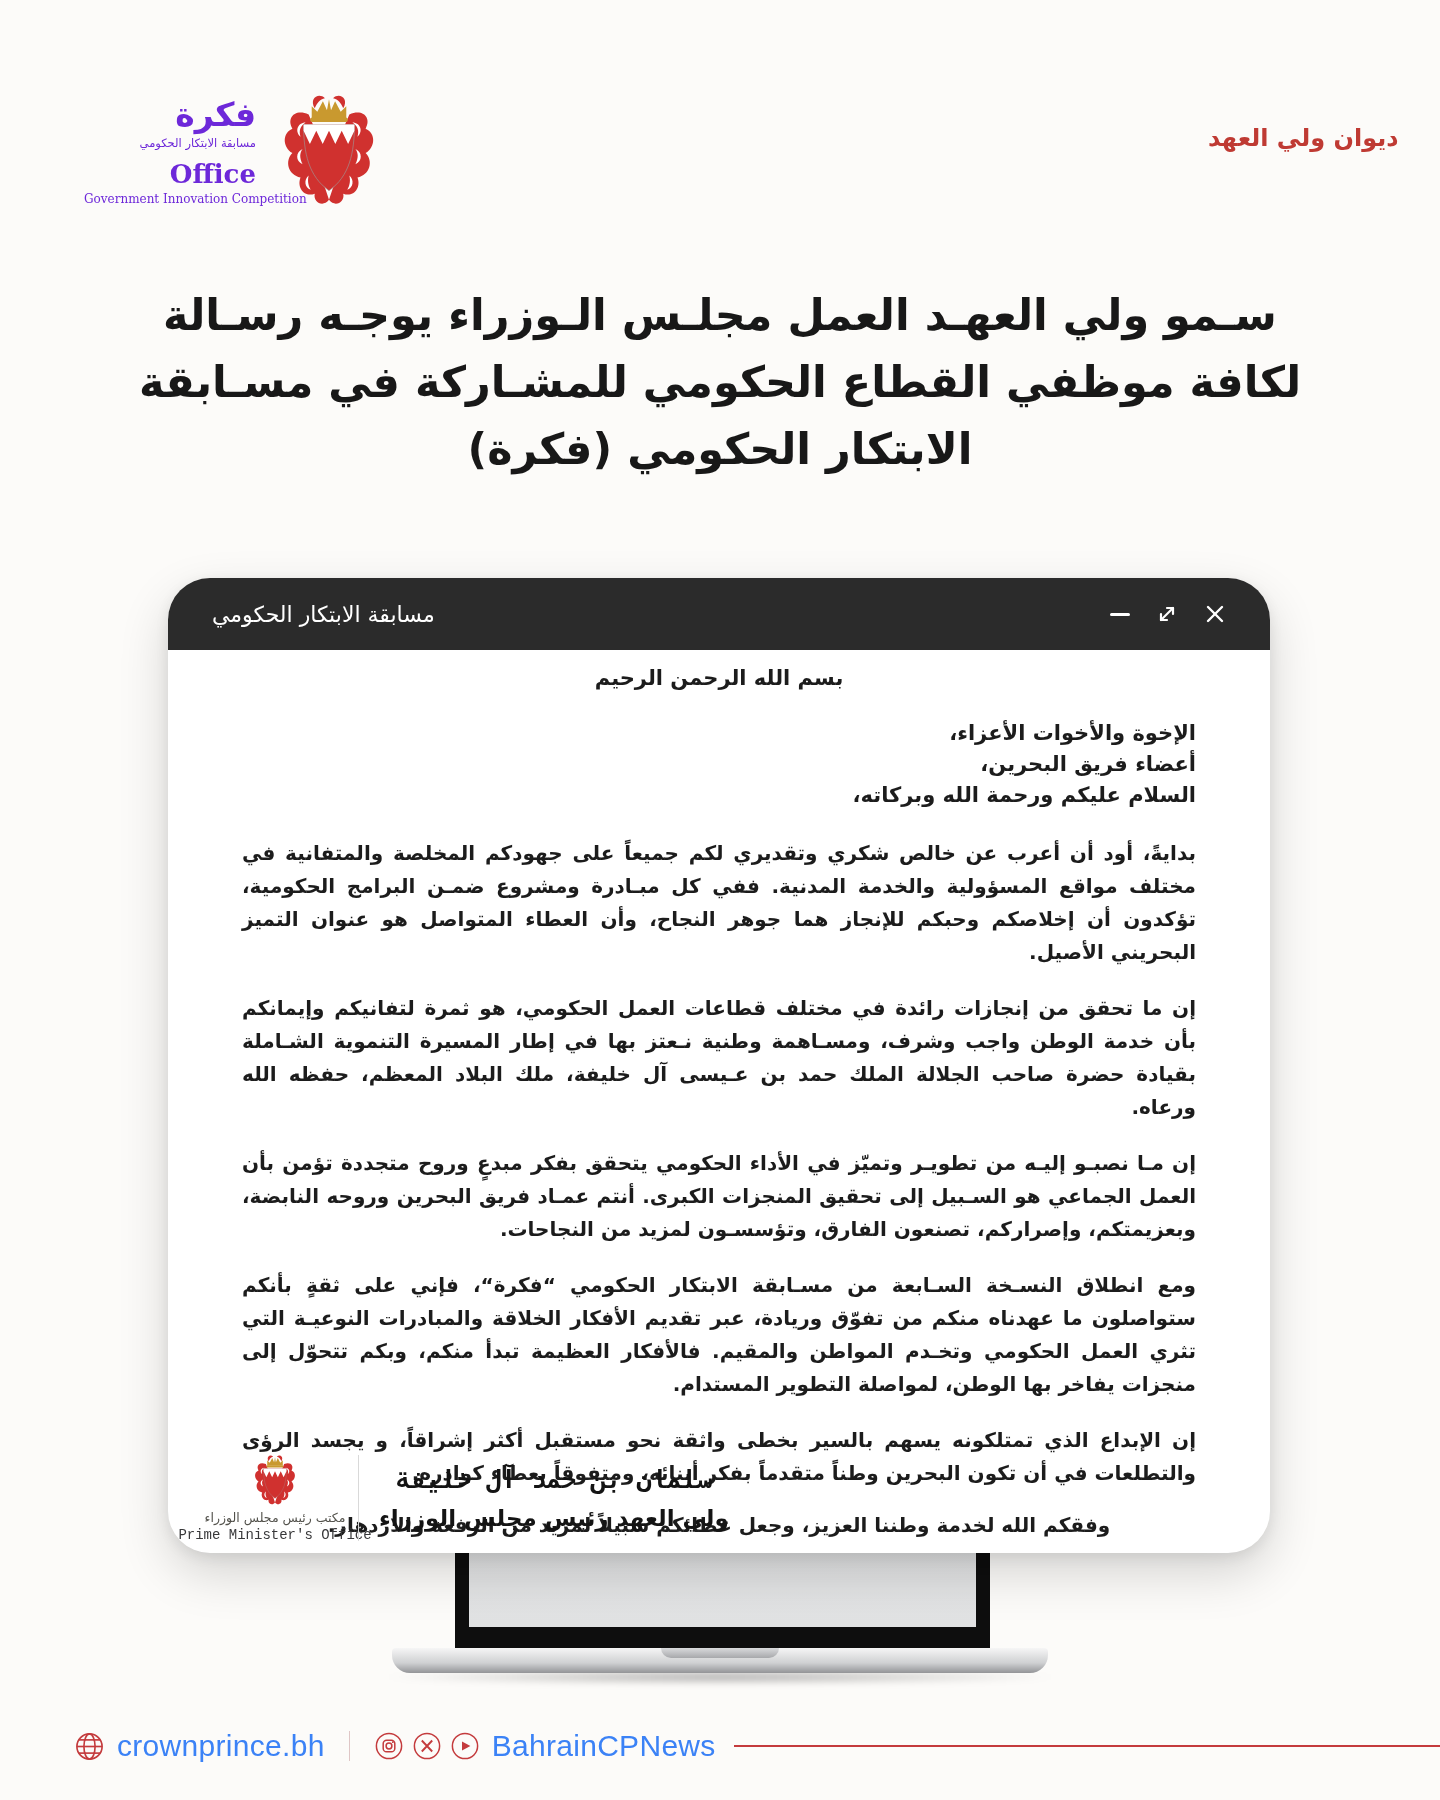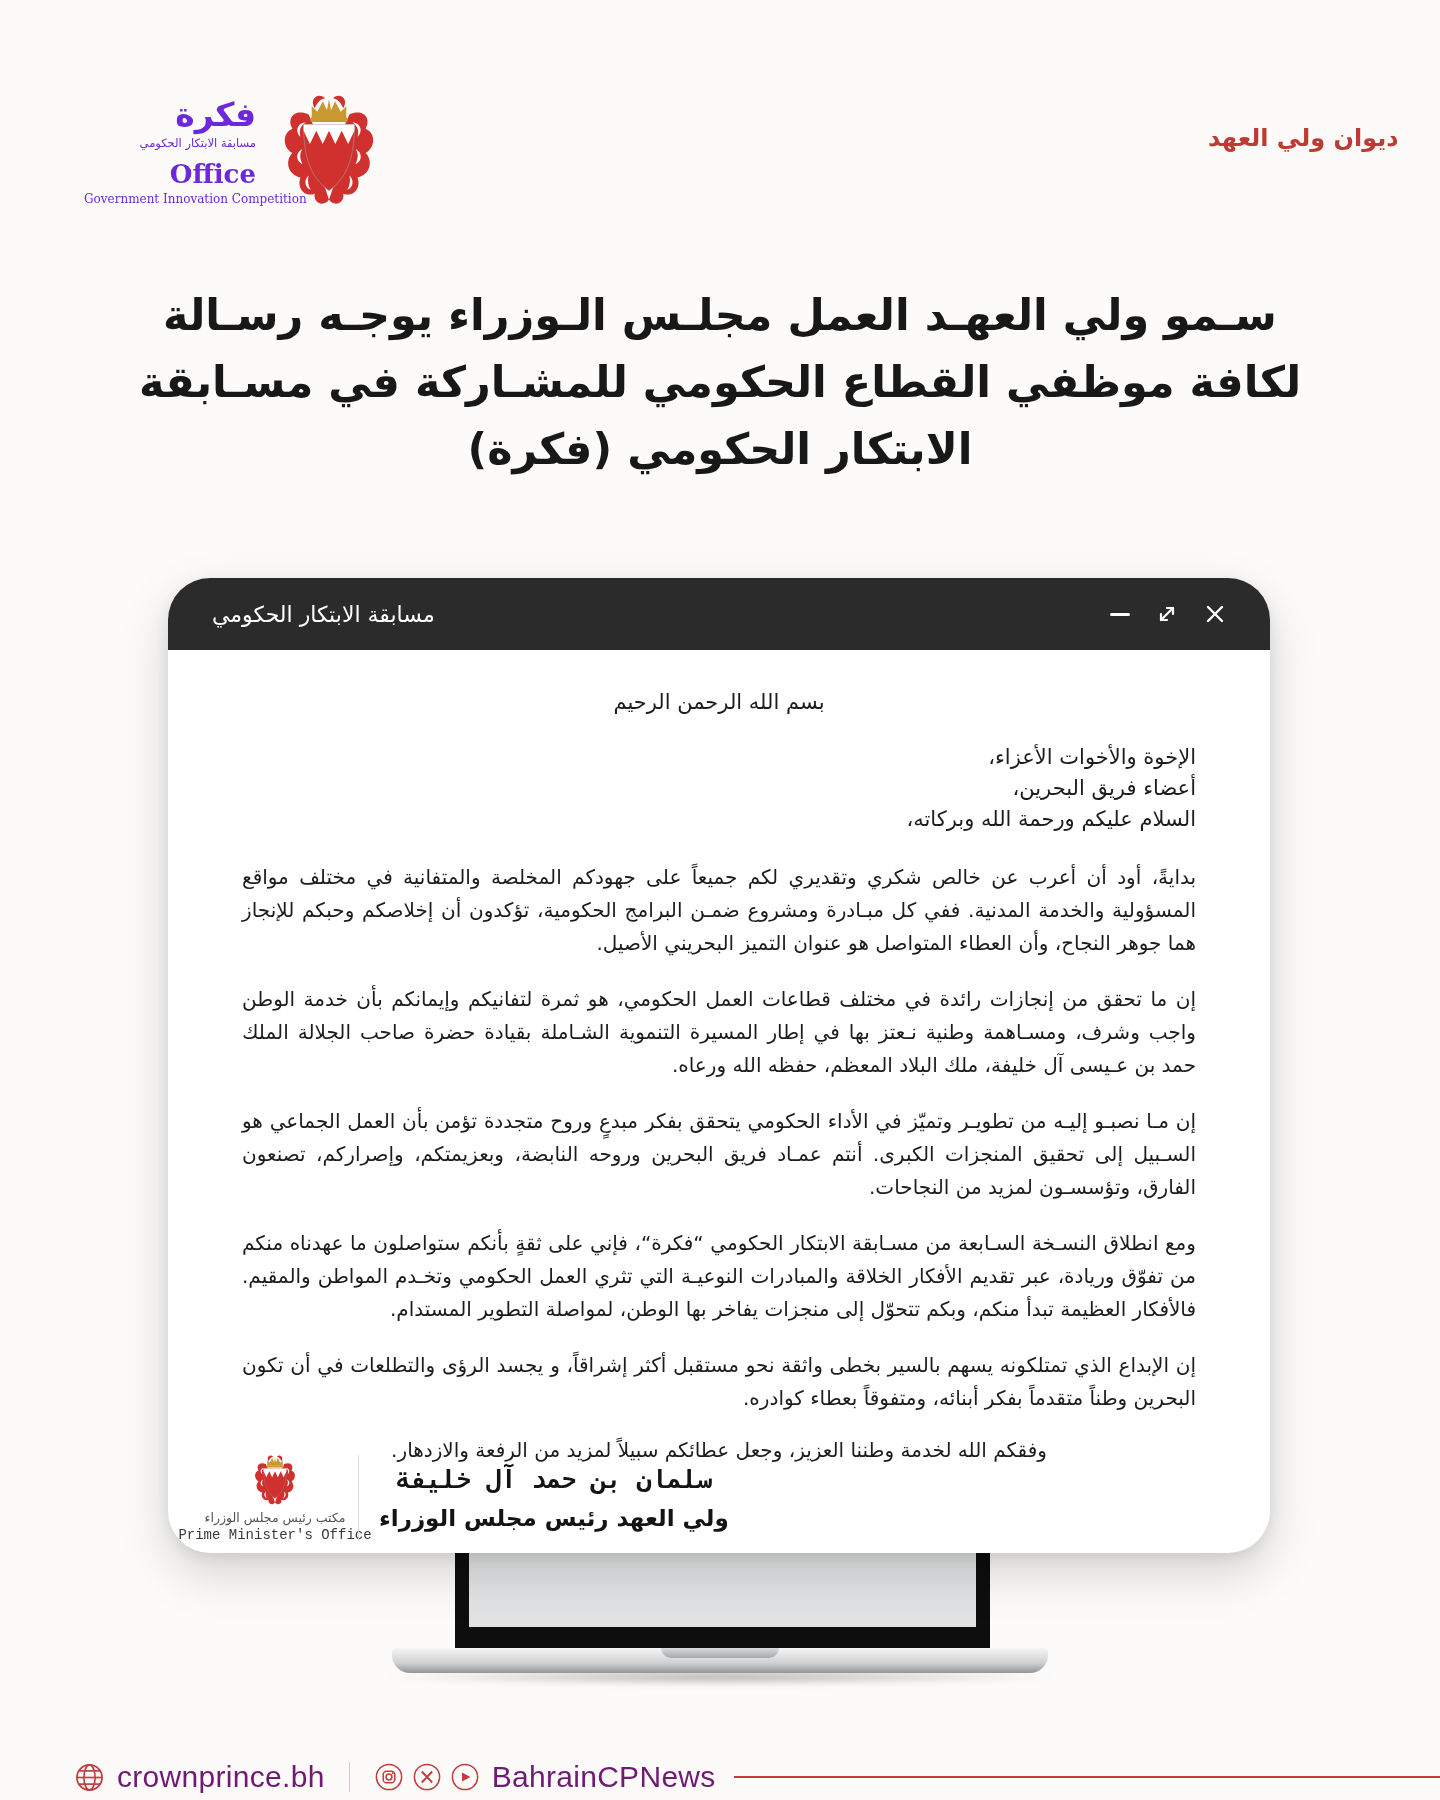--- a/index.html
+++ b/index.html
@@ -54,42 +54,42 @@
           box-shadow:0 20px 50px rgba(0,0,0,.16), 0 4px 14px rgba(0,0,0,.08);}
   .titlebar{position:absolute; left:0; right:0; top:0; height:72px; background:#2b2b2b;
             border-radius:42px 42px 0 0; display:flex; align-items:center;
             justify-content:space-between; padding:0 44px; box-sizing:border-box;}
   .win-title{color:#ffffff; font-size:22px; direction:rtl;}
   .win-controls{display:flex; align-items:center; gap:26px;}
   .ctrl{cursor:pointer; display:flex; align-items:center; justify-content:center;}
   .min-bar{width:20px; height:3px; background:#fff; border-radius:2px;}
 
   .letter-body{position:absolute; left:0; right:0; top:72px; bottom:0; overflow:hidden;
-               padding:40px 74px 120px; box-sizing:border-box;
-               direction:rtl; color:#1c1c1c;}
+               padding:16px 74px 120px; box-sizing:border-box;
+               direction:rtl; color:#1c1c1c;font-weight:bold;}
   .bismillah{text-align:center; font-size:21px; margin-bottom:28px;}
   .greeting{text-align:right; font-size:21px; line-height:31px; margin-bottom:26px;}
   .para{font-size:20px; line-height:33px; text-align:justify; text-align-last:right; margin-bottom:23px;}
   .closing{text-align:center; font-size:20px; margin-top:2px;}
 
   .signature-row{position:absolute; left:44px; bottom:10px; display:flex; align-items:center;
                  gap:20px; direction:ltr;}
   .pmo-logo{display:flex; flex-direction:column; align-items:center; width:126px;}
   .coa-pmo{width:46px; height:55px;}
   .pmo-callig{font-size:12.5px; color:#53524c; direction:rtl; margin-top:2px; white-space:nowrap;}
   .pmo-en{font-family:Liberation Mono, monospace; font-size:14px; color:#38383a; margin-top:2px; white-space:nowrap;}
   .sig-divider{width:1px; height:86px; background:#d9d9d9;}
   .sig-text{direction:rtl; text-align:center; font-weight:bold; color:#141414;}
   .sig-name{font-size:25px; margin-bottom:9px;font-family:Liberation Mono, monospace;}
   .sig-role{font-size:23px;}
 
   
   .footer{position:absolute; left:74px; right:0; top:1722px; height:48px;
-          display:flex; align-items:center; color:#701a75;
-          font-family:"Liberation Sans", sans-serif;margin-top:31px;}
+          display:flex; align-items:center; color:#3b82f6;
+          font-family:"Liberation Sans", sans-serif;}
   .footer .site, .footer .handle{font-size:30px; letter-spacing:.3px;}
   .site{margin-left:12px;}
   .handle{margin-left:12px;}
   .foot-divider{width:1px; height:30px; background:#dfc6c6; margin:0 24px;}
   .soc{display:flex; align-items:center; gap:8px;}
   .foot-line{flex:1; height:2px; background:#c43b3d; margin-left:18px;}
 </style>
 </head>
 <body>
 

